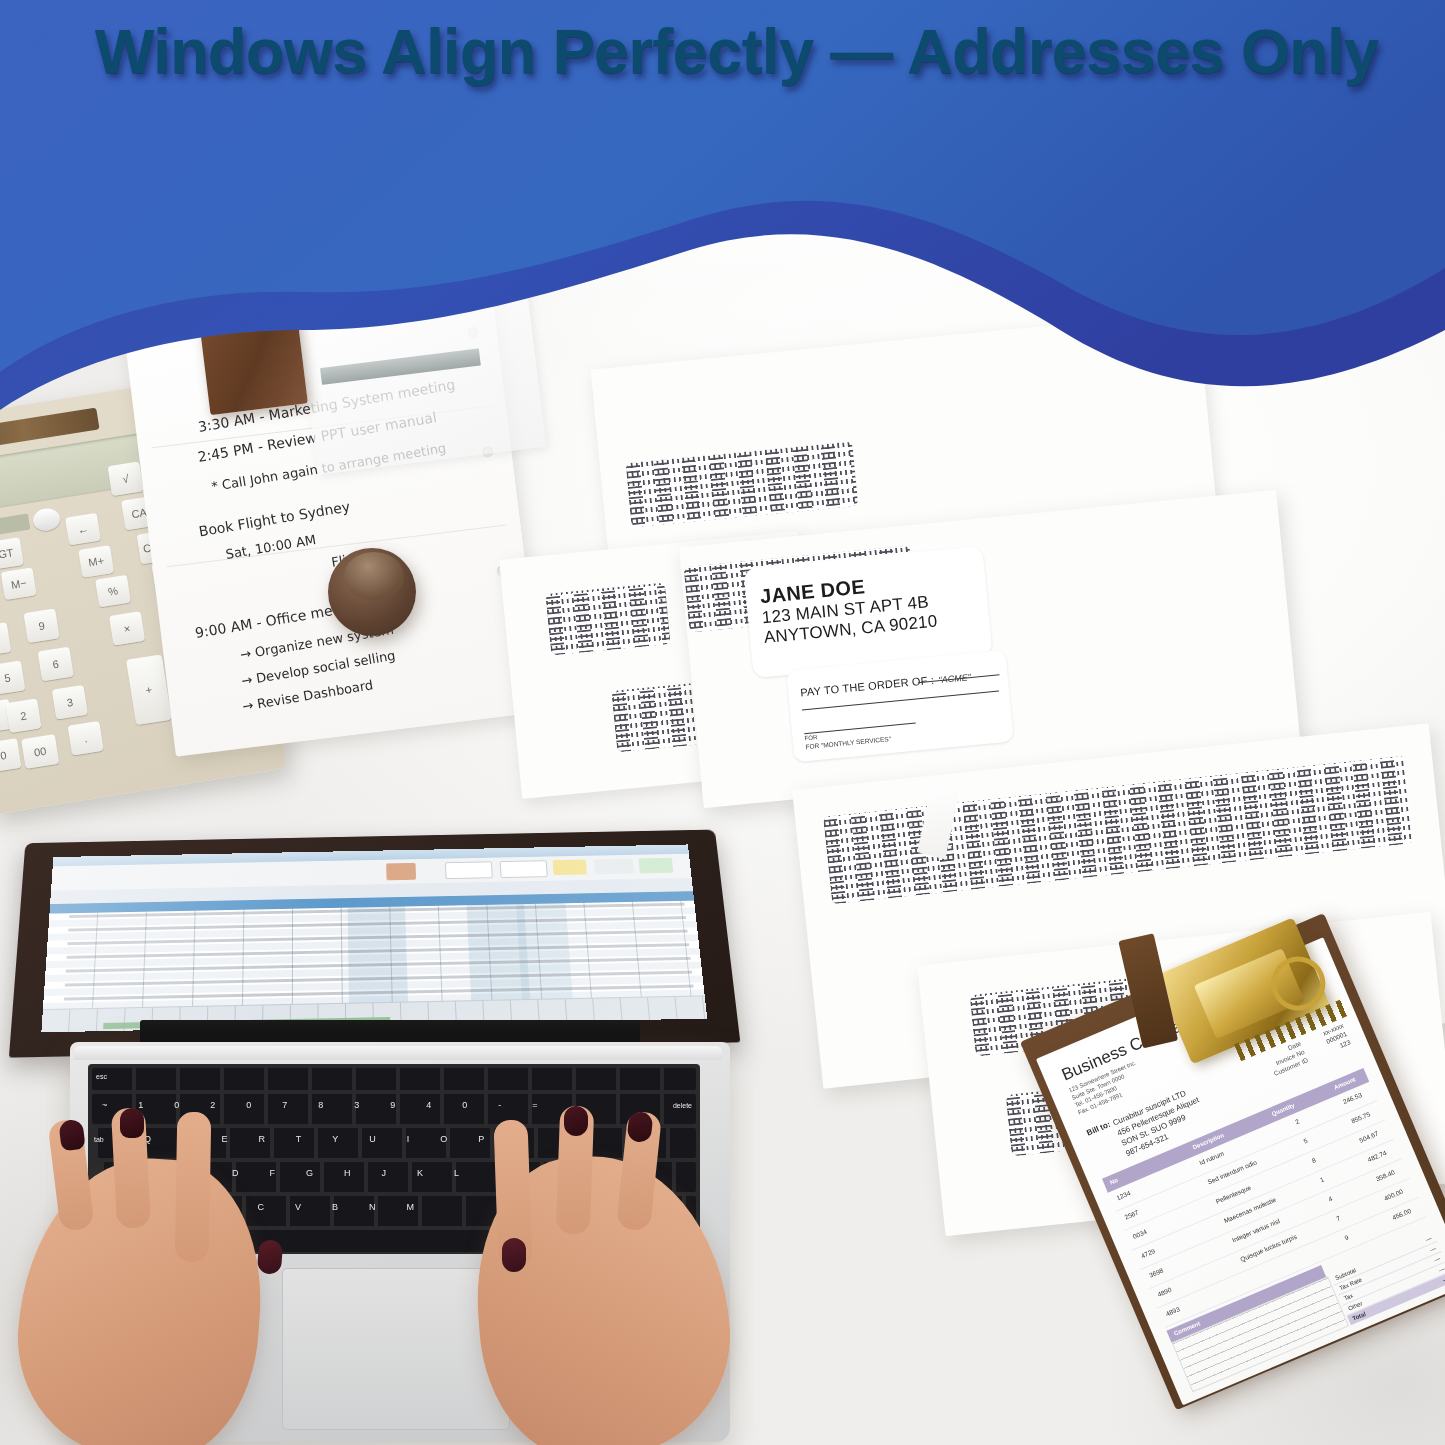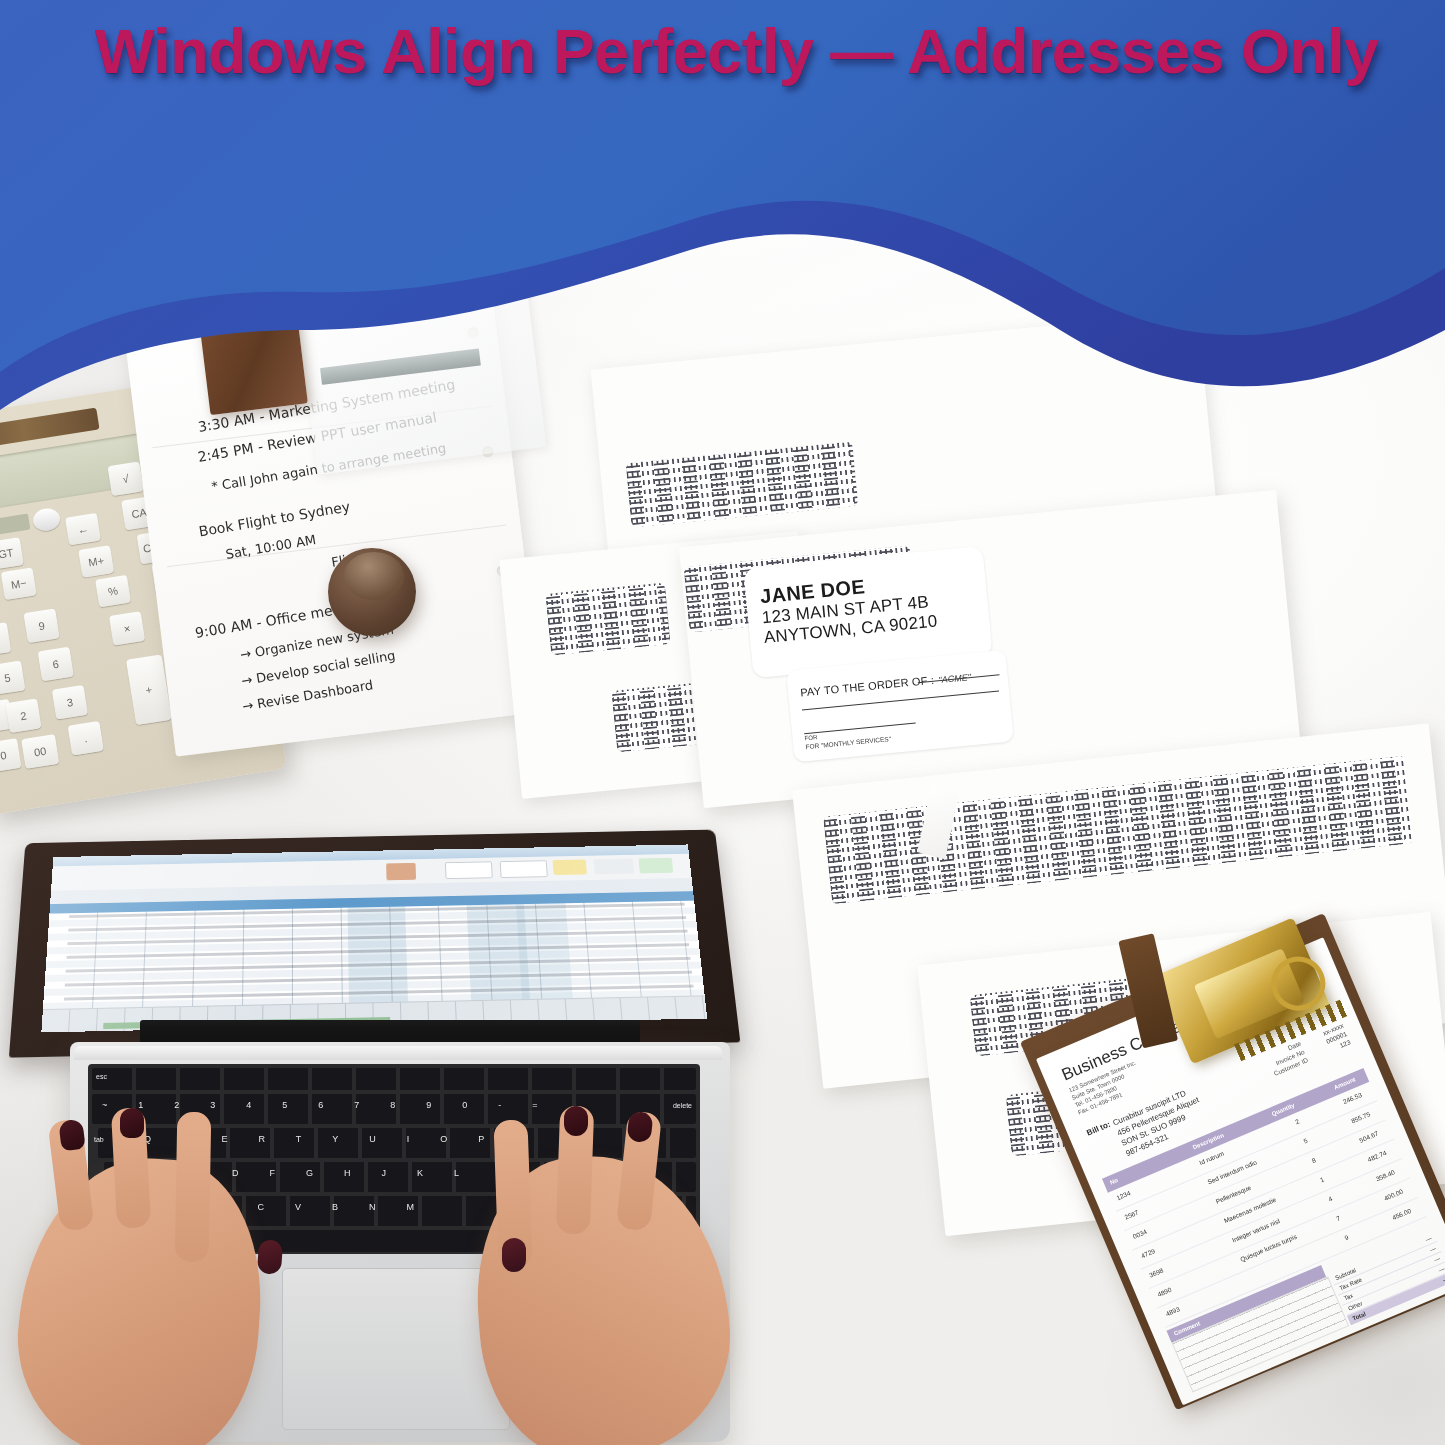--- a/index.html
+++ b/index.html
@@ -15,21 +15,21 @@
     background:
       radial-gradient(ellipse 520px 420px at 6% 92%, rgba(120,115,110,.16), transparent 68%),
       radial-gradient(ellipse 430px 330px at 97% 96%, rgba(120,115,110,.14), transparent 70%),
       radial-gradient(ellipse 600px 300px at 50% 12%, rgba(255,255,255,.7), transparent 70%);}
 
   
   .header{position:absolute;left:0;top:0;width:1445px;height:430px;pointer-events:none;}
   .header svg{display:block;width:1445px;height:430px;}
   .headline{position:absolute;left:95px;top:18px;width:1290px;
     font-family:"Liberation Sans",sans-serif;font-weight:700;
-    font-size:63px;line-height:1.06;letter-spacing:-.6px;color:#be185d;
+    font-size:63px;line-height:1.06;letter-spacing:-.6px;color:#0c4a6e;
     text-shadow:3px 5px 6px rgba(18,24,70,.55), 0 1px 0 rgba(20,26,76,.35);
     -webkit-font-smoothing:antialiased;}
 
   
   .paper{position:absolute;background:#fdfdfc;}
 
   
   .tint{
     background-color:#fdfdfd;
     background-image:
@@ -320,21 +320,21 @@
                   background:repeating-linear-gradient(90deg,#17161a 0 40px,#2a2a2c 40px 44px);
                   border-radius:2px;"></div>
 
       <div style="position:absolute;left:26px;top:132px;right:4px;height:30px;
                   background:repeating-linear-gradient(90deg,#17161a 0 40px,#2a2a2c 40px 44px);
                   border-radius:2px;"></div>
 
       <div style="position:absolute;left:10px;top:166px;right:10px;height:22px;
                   background:#17161a;border-radius:2px;"></div>
 
-      <div style="position:absolute;left:14px;top:36px;color:#e9e9ea;font-size:9px;letter-spacing:31px;">~1234567890-=</div>
+      <div style="position:absolute;left:14px;top:36px;color:#e9e9ea;font-size:9px;letter-spacing:31px;">~1020783940-=</div>
       <div style="position:absolute;left:56px;top:70px;color:#e9e9ea;font-size:9px;letter-spacing:31px;">QWERTYUIOP</div>
       <div style="position:absolute;left:70px;top:104px;color:#e9e9ea;font-size:9px;letter-spacing:31px;">ASDFGHJKL</div>
       <div style="position:absolute;left:96px;top:138px;color:#e9e9ea;font-size:9px;letter-spacing:31px;">ZXCVBNM</div>
       <div style="position:absolute;left:8px;top:9px;color:#e9e9ea;font-size:7px;">esc</div>
       <div style="position:absolute;right:8px;top:38px;color:#e9e9ea;font-size:7px;">delete</div>
       <div style="position:absolute;left:6px;top:72px;color:#e9e9ea;font-size:7px;">tab</div>
     </div>
 
     <div style="position:absolute;left:272px;top:448px;width:226px;height:160px;
                 background:linear-gradient(180deg,#e2e2e2,#d0d1d2);

